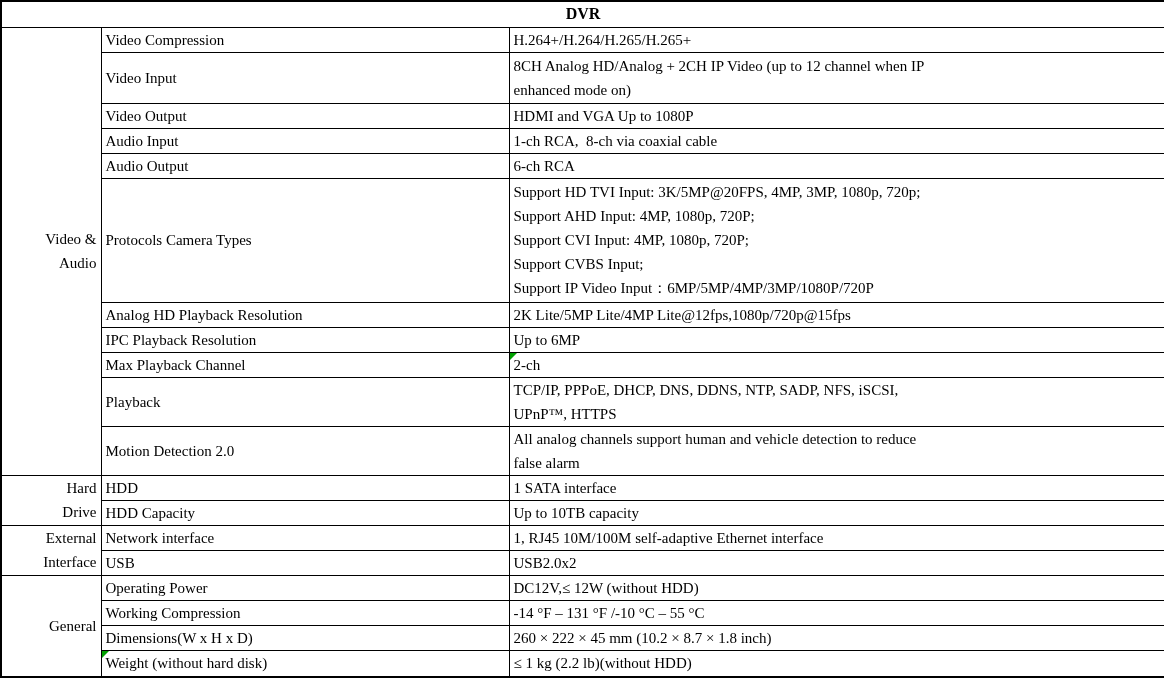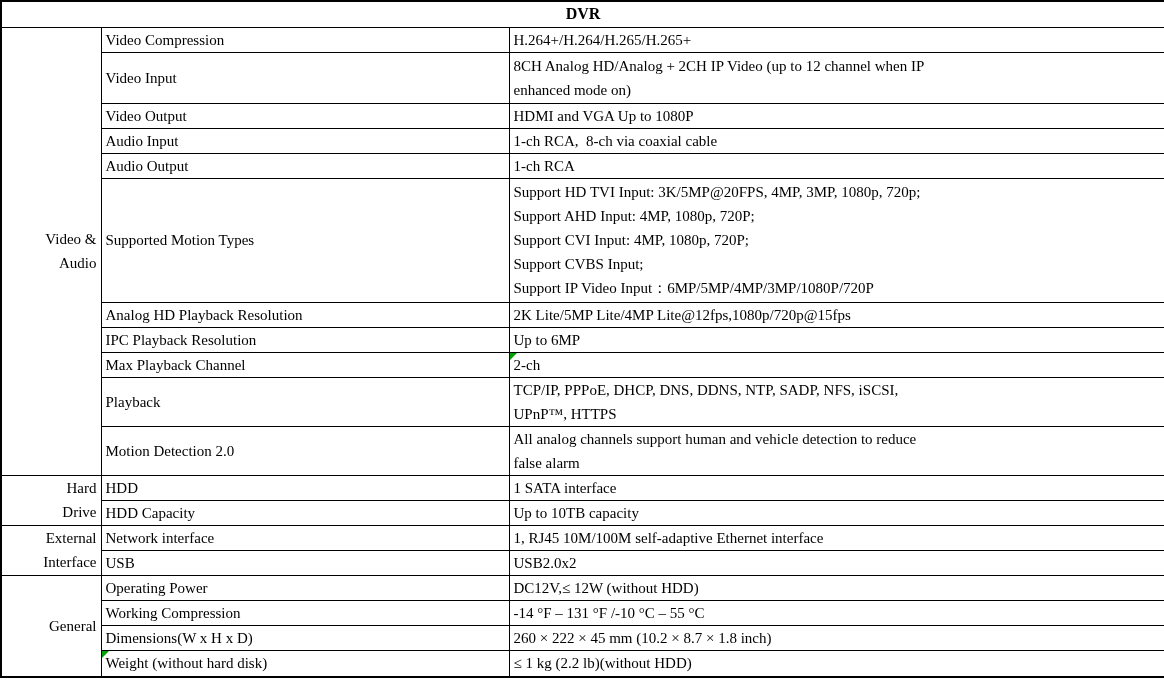--- a/index.html
+++ b/index.html
@@ -92,24 +92,24 @@
     <tr class="rh-1">
       <td>Video Output</td>
       <td>HDMI and VGA Up to 1080P</td>
     </tr>
     <tr class="rh-1">
       <td>Audio Input</td>
       <td>1-ch RCA,  8-ch via coaxial cable</td>
     </tr>
     <tr class="rh-1">
       <td>Audio Output</td>
-      <td>1-ch RCA</td>
+      <td>6-ch RCA</td>
     </tr>
     <tr class="rh-cam">
-      <td>Supported Motion Types</td>
+      <td>Protocols Camera Types</td>
       <td>Support HD TVI Input: 3K/5MP@20FPS, 4MP, 3MP, 1080p, 720p;
 Support AHD Input: 4MP, 1080p, 720P;
 Support CVI Input: 4MP, 1080p, 720P;
 Support CVBS Input;
 Support IP Video Input：6MP/5MP/4MP/3MP/1080P/720P</td>
     </tr>
     <tr class="rh-1">
       <td>Analog HD Playback Resolution</td>
       <td>2K Lite/5MP Lite/4MP Lite@12fps,1080p/720p@15fps</td>
     </tr>

